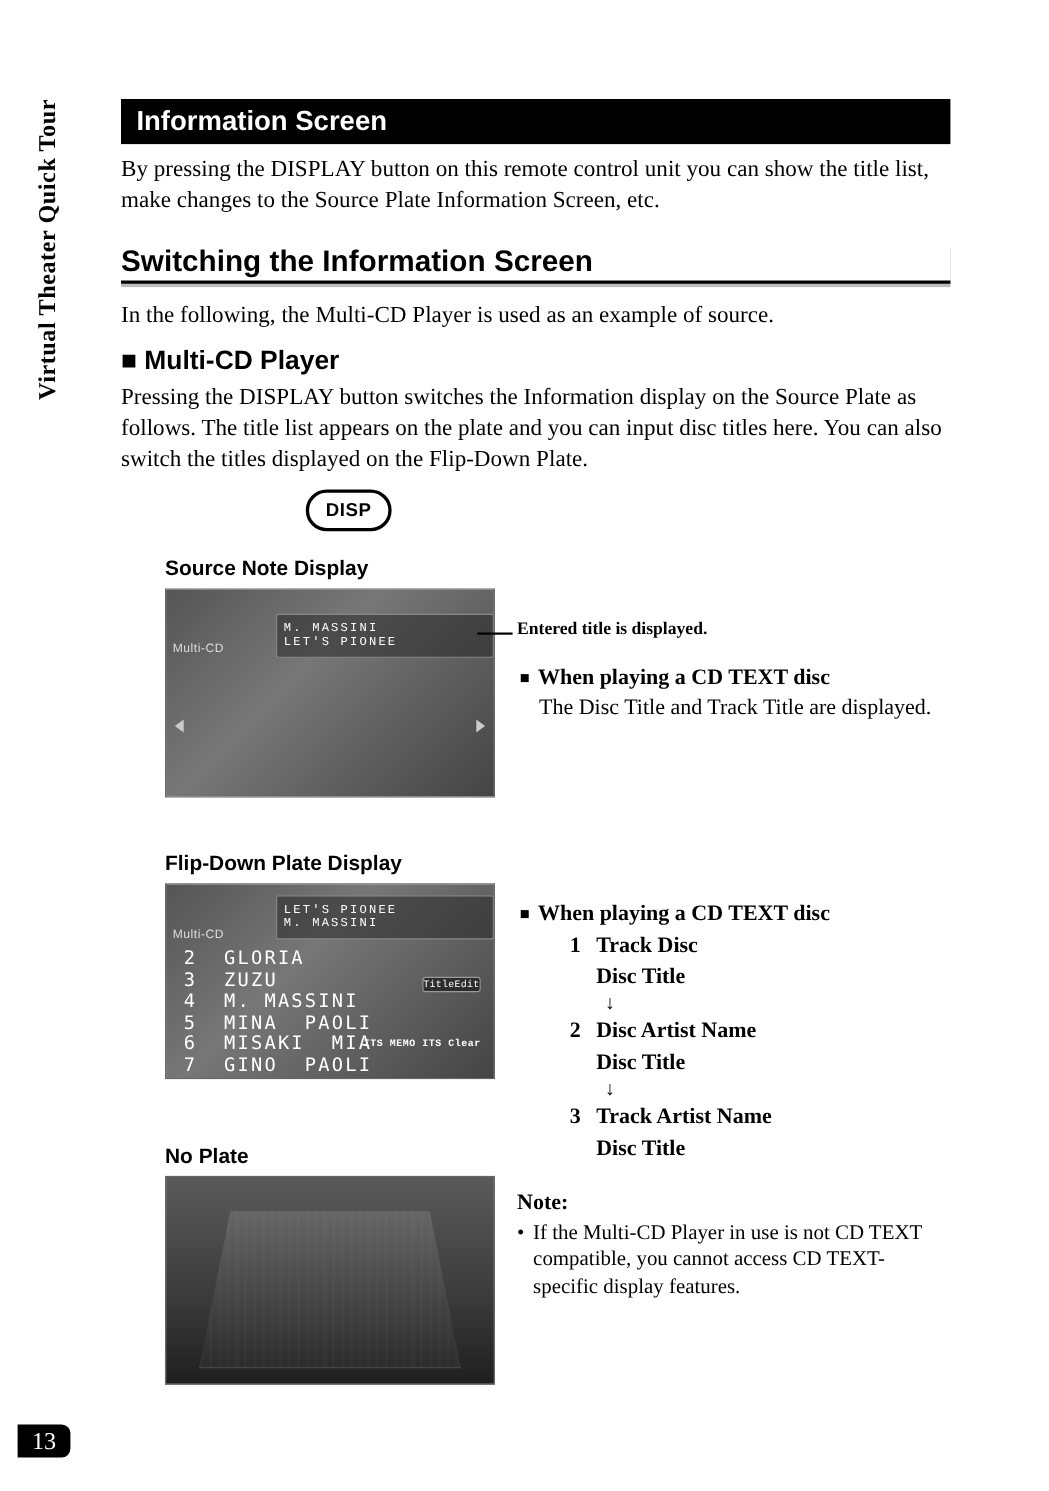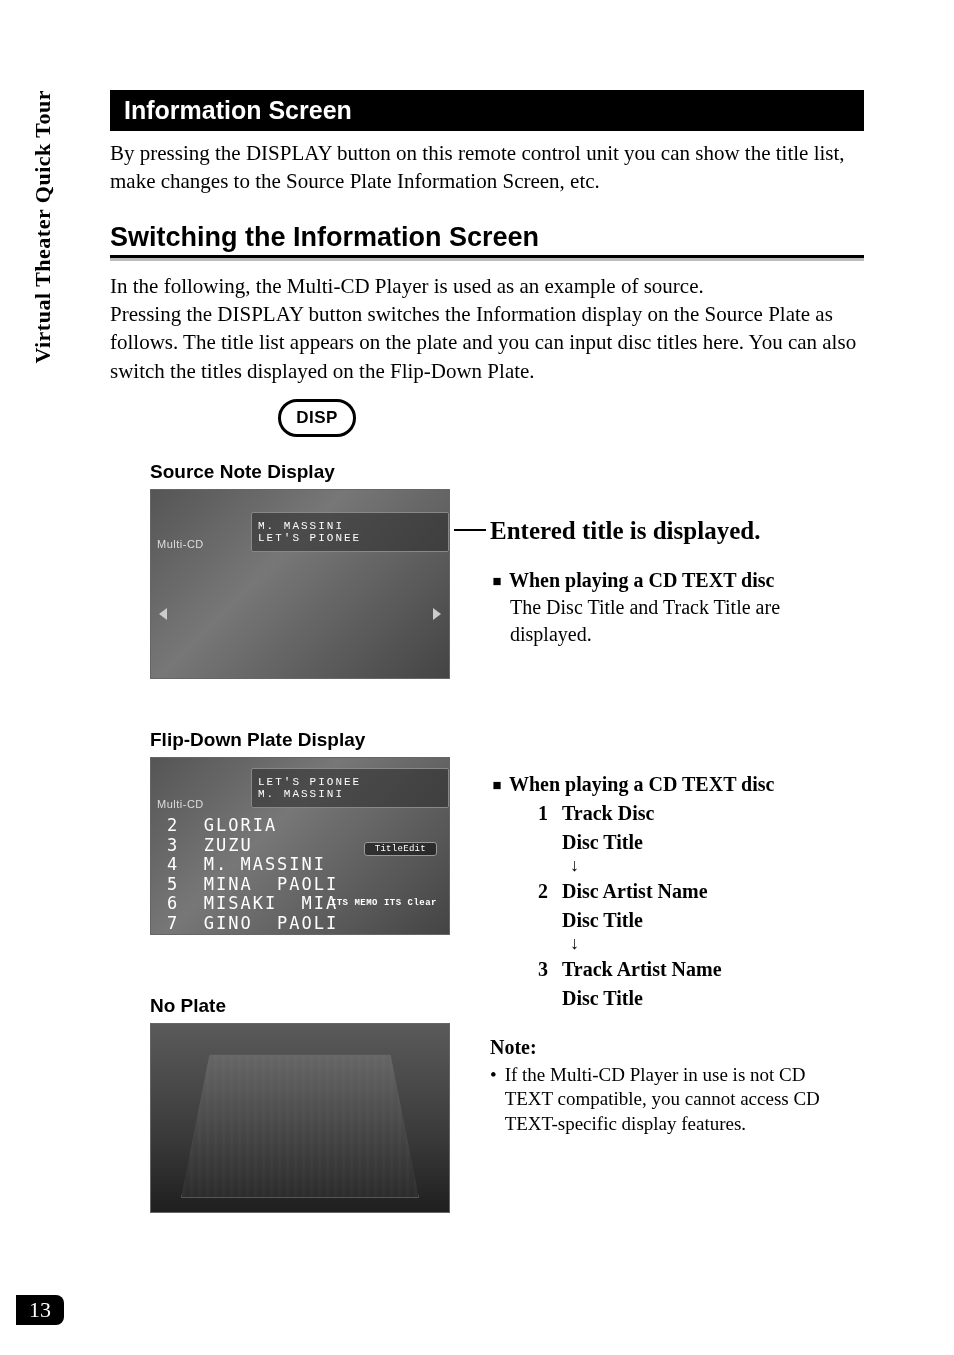--- a/index.html
+++ b/index.html
@@ -44,21 +44,21 @@
   .disp-btn {
     display: inline-flex; align-items: center; justify-content: center;
     width: 78px; height: 38px; border: 3px solid #000; border-radius: 20px;
     font-family: Arial, Helvetica, sans-serif; font-weight: bold; font-size: 17px;
     margin: 14px 0 18px 168px; letter-spacing: 0.5px;
   }
   .section-label {
     font-family: Arial, Helvetica, sans-serif; font-weight: bold; font-size: 19px;
     margin: 6px 0 6px 40px;
   }
-  .two-col { display: flex; gap: 40px; }
+  .two-col { display: flex; gap: 20px; }
   .left-col { flex: 0 0 300px; margin-left: 40px; }
   .right-col { flex: 1; padding-right: 8px; }
   .screenshot {
     width: 300px; height: 190px;
     background: linear-gradient(135deg,#555 0%, #777 40%, #444 100%);
     border: 1px solid #666; position: relative; overflow: hidden;
     color: #e8e8e8; font-family: "Courier New", monospace; font-size: 11px;
   }
   .screenshot.tall { height: 178px; }
   .scr-title-line {
@@ -69,27 +69,27 @@
   }
   .scr-source-label {
     position:absolute; left:6px; top:48px; font-size:11px; color:#ddd;
     font-family: Arial, sans-serif; letter-spacing:0.5px;
   }
   .scr-list {
     position:absolute; top:58px; left:16px; color:#fff; letter-spacing:2px; line-height:1.15;
     font-size:17px;
   }
   .scr-mini { position:absolute; bottom:26px; right:12px; font-size:9px; color:#fff; font-weight:bold; letter-spacing:0.5px;}
-  .scr-te { position:absolute; top:84px; right:12px; font-size:9px; color:#fff; letter-spacing:0.3px; border:1px solid #999; padding:1px 10px; background:rgba(0,0,0,0.5); border-radius:3px;}
+  .scr-te { position:absolute; top:84px; right:12px; font-size:9px; color:#fff; letter-spacing:0.3px; border:1px solid #999; padding:1px 0; background:rgba(0,0,0,0.5); border-radius:3px;}
   .tri-left, .tri-right { position:absolute; top:118px; width:0; height:0; border-top:6px solid transparent; border-bottom:6px solid transparent;}
   .tri-left { left:8px; border-right:8px solid #ccc; }
   .tri-right { right:8px; border-left:8px solid #ccc; }
   .callout-line {
     position: relative; font-weight: bold; font-family: "Times New Roman", serif;
-    font-size: 25px; margin-top: 28px;
+    font-size: 16px; margin-top: 28px;
   }
   .callout-line::before {
     content: ""; position: absolute; left: -36px; top: 12px; width: 32px; height: 2px; background: #000;
   }
   .sq-bullet { display:inline-block; width:14px; text-align:center; transform: translateY(-1px); font-size:15px;}
   .right-body { font-family: "Times New Roman", serif; font-size: 20px; line-height: 1.35; }
   .indent1 { margin-left: 20px; }
   .num-row { display:flex; gap:14px; margin-top:2px; margin-left:44px; font-weight:bold; font-size:20px;}
   .num-row .num { width:14px; text-align:right; }
   .down-arrow { text-align:left; margin-left:80px; font-weight:bold; font-size:18px; line-height:1.1;}
@@ -114,20 +114,23 @@
 
   <div class="black-bar">
     <span>Information Screen</span>
   </div>
 
   <p class="body-text">By pressing the DISPLAY button on this remote control unit you can show the title list, make changes to the Source Plate Information Screen, etc.</p>
 
   <h2 class="sub-heading">Switching the Information Screen</h2>
   <p class="body-text">In the following, the Multi-CD Player is used as an example of source.</p>
 
+  <div class="bullet-heading">
+    <span class="square">■  </span><span>Multi-CD Player</span>
+  </div>
   <p class="body-text">Pressing the DISPLAY button switches the Information display on the Source Plate as follows. The title list appears on the plate and you can input disc titles here. You can also switch the titles displayed on the Flip-Down Plate.</p>
 
   <div class="disp-btn">
     <span>DISP</span>
   </div>
 
   
   <div class="section-label">Source Note Display</div>
   <div class="two-col">
     <div class="left-col">

